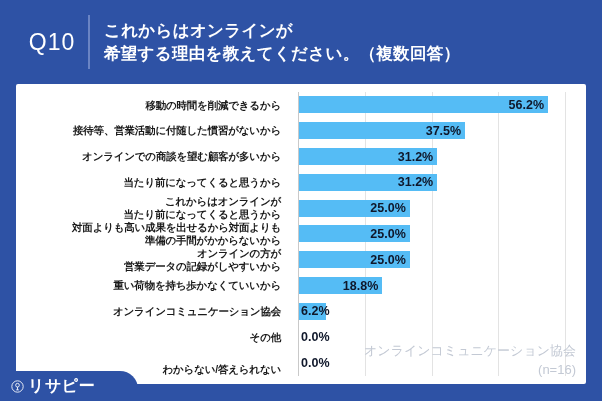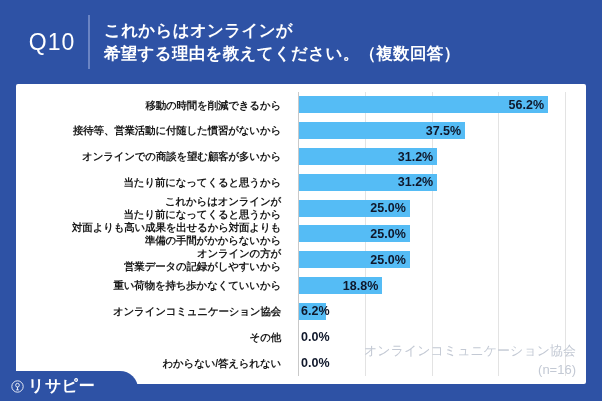--- a/index.html
+++ b/index.html
@@ -219,21 +219,21 @@
             </div>
             <div class="row" style="height: 25.8182px;">
               <div class="cat-label">重い荷物を持ち歩かなくていいから</div>
             </div>
             <div class="row" style="height: 25.8182px;">
               <div class="cat-label">オンラインコミュニケーション協会</div>
             </div>
             <div class="row" style="height: 25.8182px;">
               <div class="cat-label">その他</div>
             </div>
-            <div class="row" style="height: 25.8182px;">
+            <div class="row" style="height: 25.8182px; align-items: flex-end;">
               <div class="cat-label">わからない/答えられない</div>
             </div>
           </div>
       </div>
 
       <div class="plot">
         <div class="gridlines" id="gridlines">
             <div class="gridline" style="left: 66.4615px;"></div>
             <div class="gridline" style="left: 132.923px;"></div>
             <div class="gridline" style="left: 199.385px;"></div>

